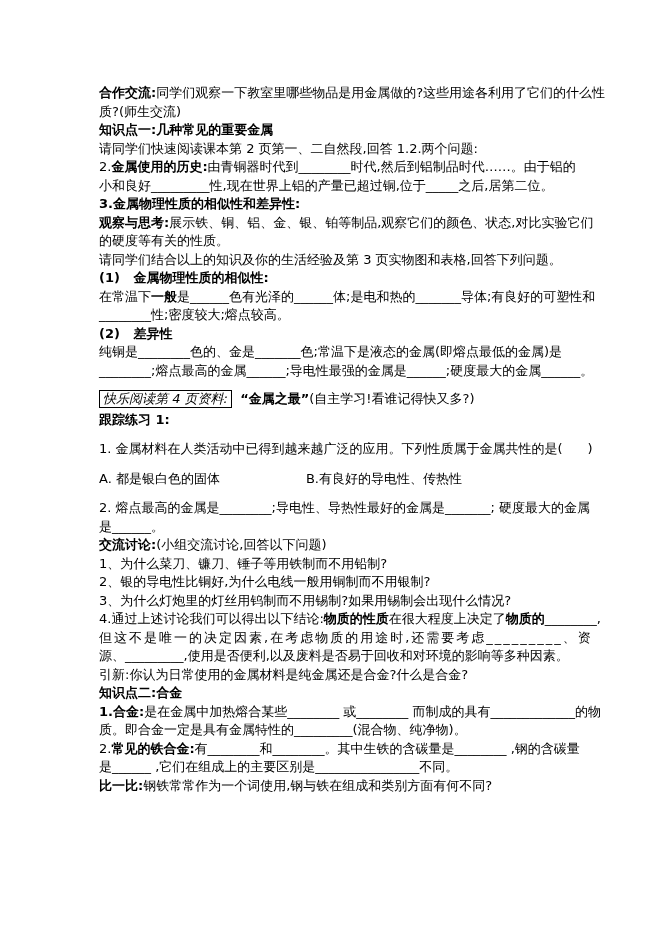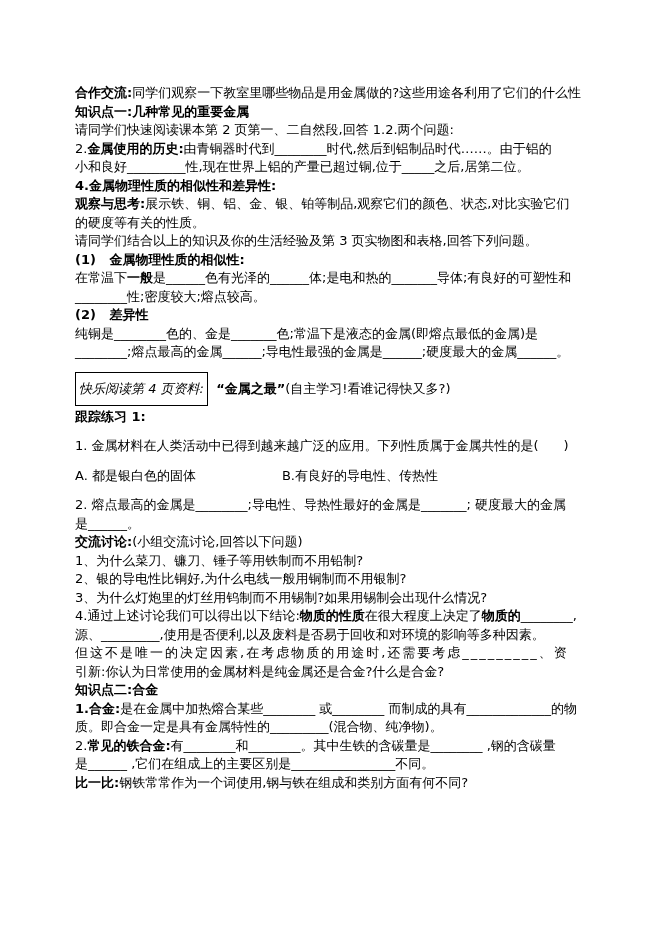--- a/index.html
+++ b/index.html
@@ -3,46 +3,47 @@
 <meta charset="utf-8">
 <style>
   html, body { margin: 0; padding: 0; }
   body {
     width: 661px; height: 935px;
     background: #ffffff; color: #000000;
     position: relative; overflow: hidden;
     font-family: "DejaVu Sans", "Liberation Sans", sans-serif;
   }
   .doc {
-    position: absolute; left: 75px; top: 84px; width: 505px;
+    position: absolute; left: 99px; top: 84px; width: 505px;
     font-size: 13px;
   }
   .line { margin: 0; line-height: 18.5px; min-height: 18.5px; white-space: pre; }
   .blank { min-height: 11px; line-height: 11px; }
   .spaced { letter-spacing: 2px; }
   .boxline { margin-top: 10px; margin-bottom: 2px; }
   .b { font-weight: bold; }
   .i { font-style: italic; }
   .boxed {
     display: inline-block; border: 1px solid #000000;
-    padding: 8px 3px; font-style: italic; line-height: 16px;
+    padding: 0 3px; font-style: italic; line-height: 16px;
     vertical-align: baseline;
   }
   .gap { display: inline-block; height: 1px; }
 </style>
 </head>
 <body style="background: rgb(255, 255, 255);">
 
 <div class="doc" style="color: rgb(0, 0, 0);">
     <p class="line"><span class="b">合作交流:</span><span class="">同学们观察一下教室里哪些物品是用金属做的?这些用途各利用了它们的什么性</span></p>
+    <p class="line"><span class="">质?(师生交流)</span></p>
     <p class="line"><span class="b">知识点一:几种常见的重要金属</span></p>
     <p class="line"><span class="">请同学们快速阅读课本第 2 页第一、二自然段,回答 1.2.两个问题:</span></p>
     <p class="line"><span class="">2.</span><span class="b">金属使用的历史:</span><span class="">由青铜器时代到________时代,然后到铝制品时代……。由于铝的</span></p>
     <p class="line"><span class="">小和良好_________性,现在世界上铝的产量已超过铜,位于_____之后,居第二位。</span></p>
-    <p class="line"><span class="b">4.金属物理性质的相似性和差异性:</span></p>
+    <p class="line"><span class="b">3.金属物理性质的相似性和差异性:</span></p>
     <p class="line"><span class="b">观察与思考:</span><span class="">展示铁、铜、铝、金、银、铂等制品,观察它们的颜色、状态,对比实验它们</span></p>
     <p class="line"><span class="">的硬度等有关的性质。</span></p>
     <p class="line"><span class="">请同学们结合以上的知识及你的生活经验及第 3 页实物图和表格,回答下列问题。</span></p>
     <p class="line"><span class="b">(1)   金属物理性质的相似性:</span></p>
     <p class="line"><span class="">在常温下</span><span class="b">一般</span><span class="">是______色有光泽的______体;是电和热的_______导体;有良好的可塑性和</span></p>
     <p class="line"><span class="">________性;密度较大;熔点较高。</span></p>
     <p class="line"><span class="b">(2)   差异性</span></p>
     <p class="line"><span class="">纯铜是________色的、金是_______色;常温下是液态的金属(即熔点最低的金属)是</span></p>
     <p class="line"><span class="">________;熔点最高的金属______;导电性最强的金属是______;硬度最大的金属______。</span></p>
     <p class="line boxline"><span class="i boxed" style="border-color: rgb(0, 0, 0);">快乐阅读第 4 页资料:</span><span class="">  </span><span class="b">“金属之最”</span><span class="">(自主学习!看谁记得快又多?)</span></p>
@@ -52,22 +53,22 @@
     <p class="line blank"></p>
     <p class="line"><span class="">A. 都是银白色的固体</span><span class="gap" style="width: 86px;"></span><span class="">B.有良好的导电性、传热性</span></p>
     <p class="line blank"></p>
     <p class="line"><span class="">2. 熔点最高的金属是________;导电性、导热性最好的金属是_______; 硬度最大的金属</span></p>
     <p class="line"><span class="">是______。</span></p>
     <p class="line"><span class="b">交流讨论:</span><span class="">(小组交流讨论,回答以下问题)</span></p>
     <p class="line"><span class="">1、为什么菜刀、镰刀、锤子等用铁制而不用铅制?</span></p>
     <p class="line"><span class="">2、银的导电性比铜好,为什么电线一般用铜制而不用银制?</span></p>
     <p class="line"><span class="">3、为什么灯炮里的灯丝用钨制而不用锡制?如果用锡制会出现什么情况?</span></p>
     <p class="line"><span class="">4.通过上述讨论我们可以得出以下结论:</span><span class="b">物质的性质</span><span class="">在很大程度上决定了</span><span class="b">物质的</span><span class="">________,</span></p>
+    <p class="line spaced"><span class="">但这不是唯一的决定因素,在考虑物质的用途时,还需要考虑_________、资</span></p>
     <p class="line"><span class="">源、_________,使用是否便利,以及废料是否易于回收和对环境的影响等多种因素。</span></p>
-    <p class="line spaced"><span class="">但这不是唯一的决定因素,在考虑物质的用途时,还需要考虑_________、资</span></p>
     <p class="line"><span class="">引新:</span><span class="">你认为日常使用的金属材料是纯金属还是合金?什么是合金?</span></p>
     <p class="line"><span class="b">知识点二:合金</span></p>
     <p class="line"><span class="b">1.合金:</span><span class="">是在金属中加热熔合某些________ 或________ 而制成的具有_____________的物</span></p>
     <p class="line"><span class="">质。即合金一定是具有金属特性的_________(混合物、纯净物)。</span></p>
     <p class="line"><span class="">2.</span><span class="b">常见的铁合金:</span><span class="">有________和________。其中生铁的含碳量是________ ,钢的含碳量</span></p>
     <p class="line"><span class="">是______ ,它们在组成上的主要区别是________________不同。</span></p>
     <p class="line"><span class="b">比一比:</span><span class="">钢铁常常作为一个词使用,钢与铁在组成和类别方面有何不同?</span></p>
   </div>
 
 </body></html>

